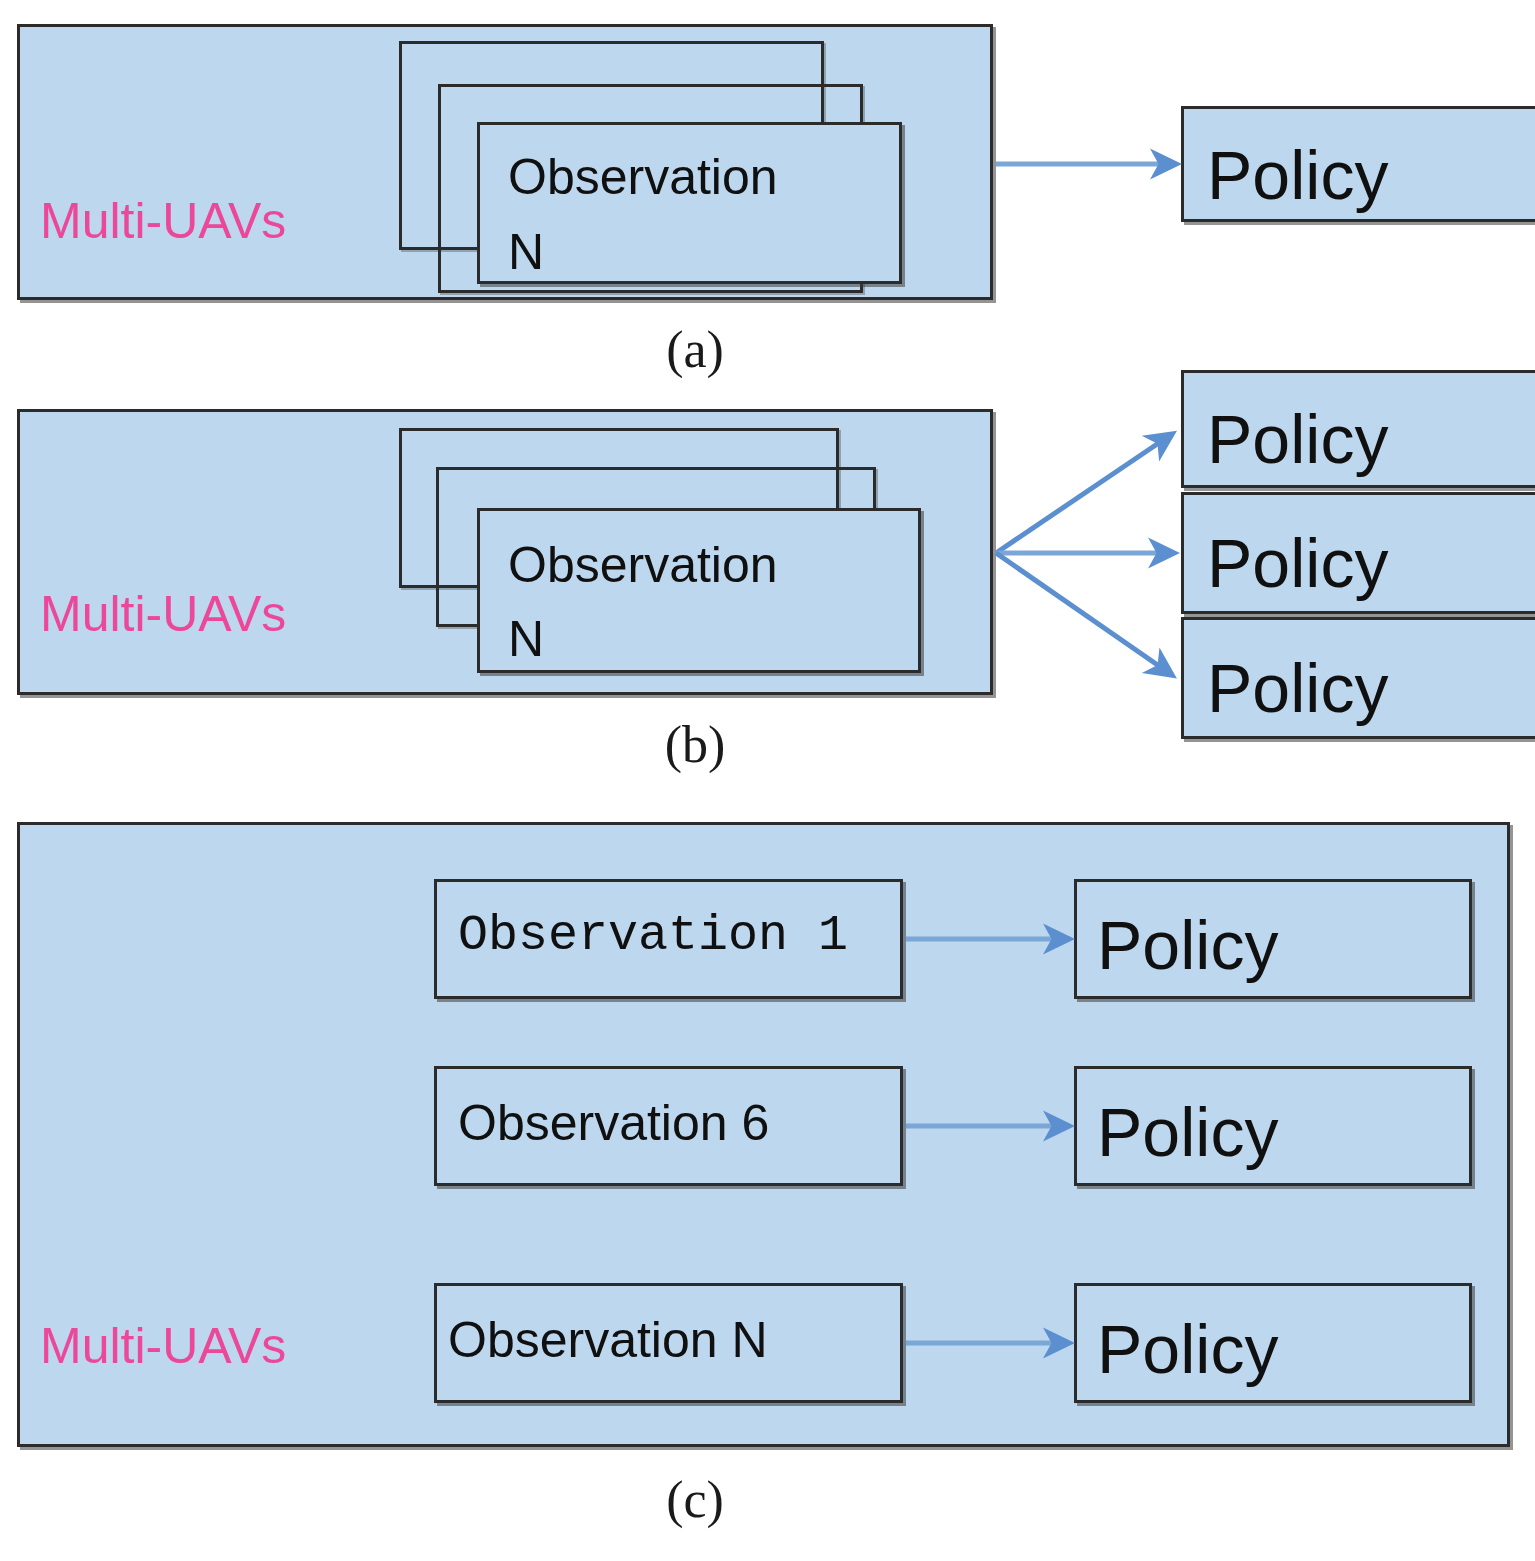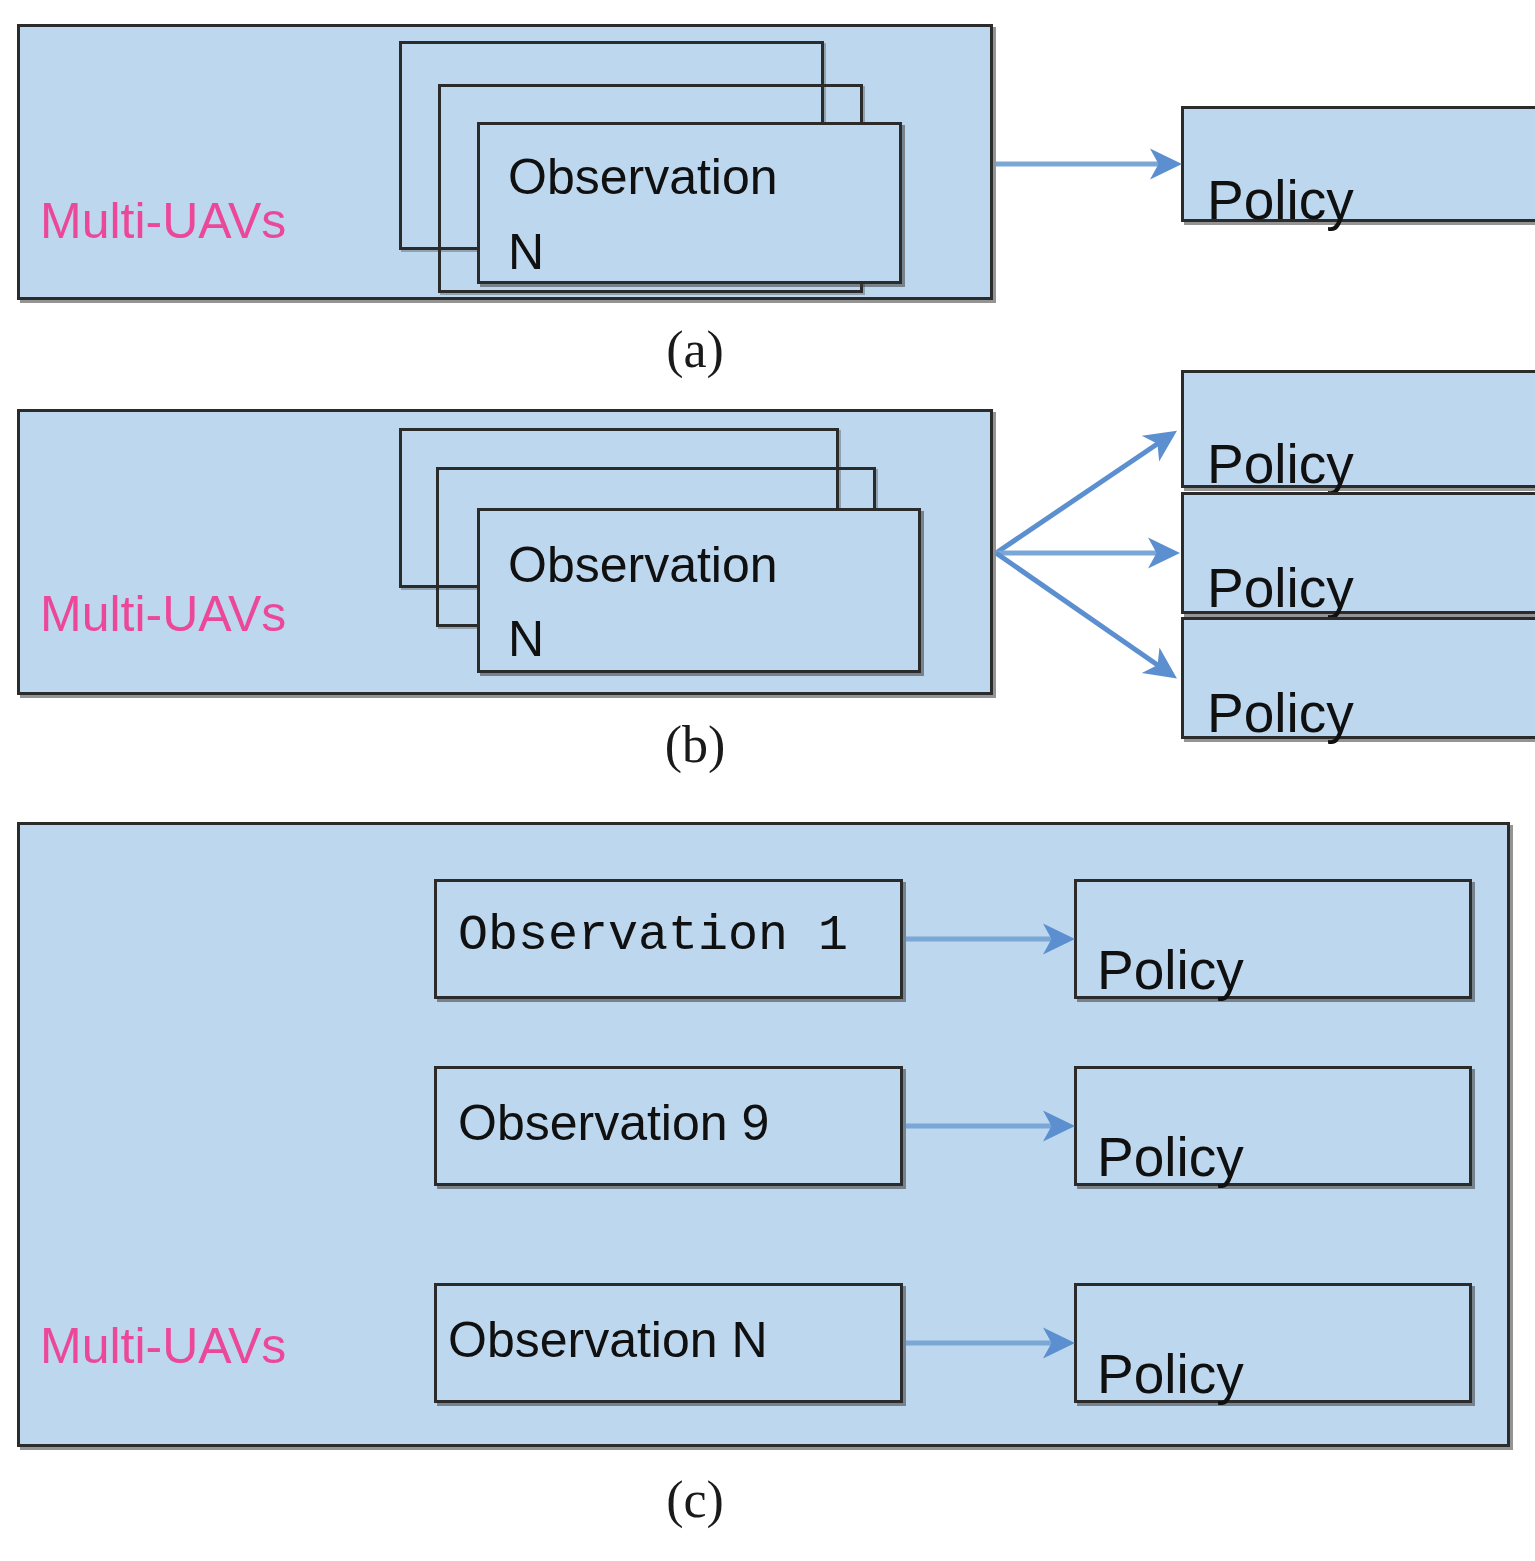--- a/index.html
+++ b/index.html
@@ -60,22 +60,21 @@
     color: #ec4899;
     white-space: pre;
   }
 
   .obs-label {
     font-size: 50px;
     text-align: center;
   }
 
   .policy-label {
-    font-size: 55px;
-    margin-top: 32px;
+    font-size: 68px;
   }
 
   svg.arrows {
     position: absolute;
     left: 0;
     top: 0;
     width: 1535px;
     height: 1561px;
     pointer-events: none;
     overflow: visible;
@@ -126,21 +125,21 @@
   <div class="abs box" style="left:17px; top:822px; width:1493px; height:625px;"></div>
 
   <span class="uav-label" style="left:40px; top:1317px;">Multi-UAVs</span>
 
   <div class="abs box" style="left:434px; top:879px; width:469px; height:120px;"></div>
   <span class="btext obs-label" style="left:458px; top:909px;font-family:Liberation Mono, monospace;">Observation 1</span>
   <div class="abs box" style="left:1074px; top:879px; width:398px; height:120px;"></div>
   <span class="btext policy-label" style="left:1097px; top:909px;">Policy</span>
 
   <div class="abs box" style="left:434px; top:1066px; width:469px; height:120px;"></div>
-  <span class="btext obs-label" style="left:458px; top:1096px;">Observation 9</span>
+  <span class="btext obs-label" style="left:458px; top:1096px;">Observation 6</span>
   <div class="abs box" style="left:1074px; top:1066px; width:398px; height:120px;"></div>
   <span class="btext policy-label" style="left:1097px; top:1096px;">Policy</span>
 
   <div class="abs box" style="left:434px; top:1283px; width:469px; height:120px;"></div>
   <span class="btext obs-label" style="left:448px; top:1313px;">Observation N</span>
   <div class="abs box" style="left:1074px; top:1283px; width:398px; height:120px;"></div>
   <span class="btext policy-label" style="left:1097px; top:1313px;">Policy</span>
 
   <div class="panel-label" style="left:585px; top:1470px;">(c)</div>
 

